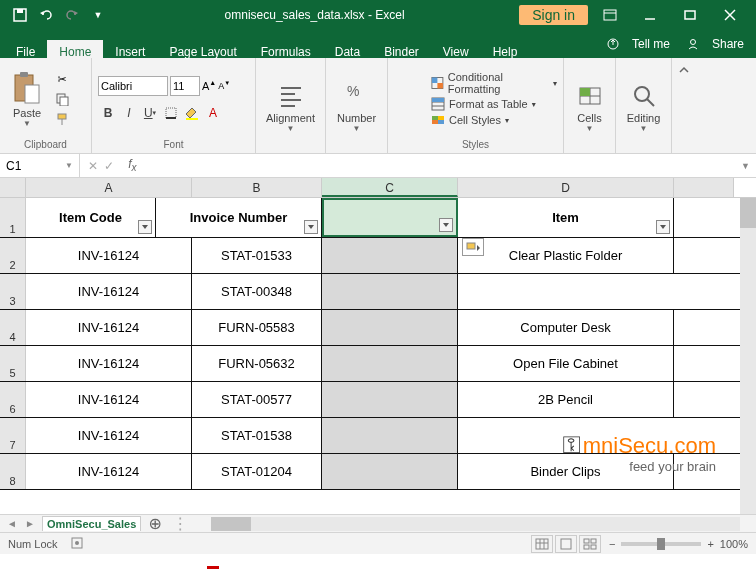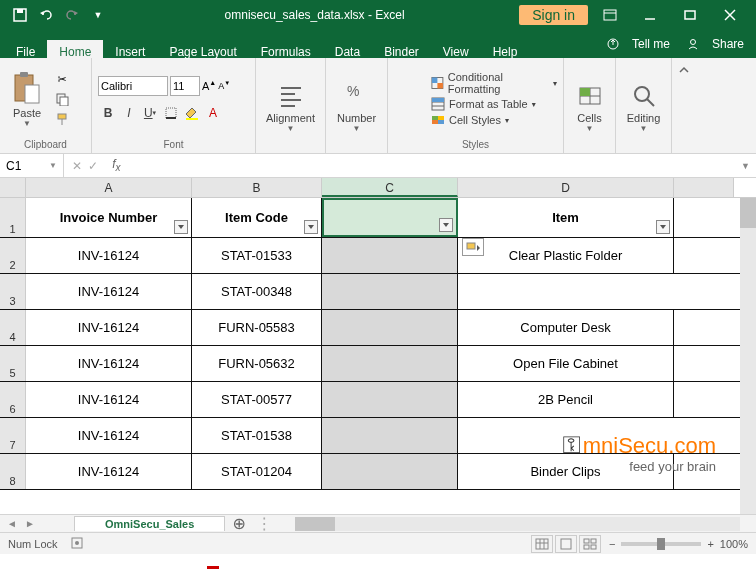--- a/index.html
+++ b/index.html
@@ -36,21 +36,21 @@
 .font-row .fb { width: 20px; height: 20px; display: flex; align-items: center; justify-content: center; font-size: 12px; color: #444; border: 1px solid transparent; }
 .bigbtn { display: flex; flex-direction: column; align-items: center; width: 60px; padding-top: 6px; }
 .bigbtn svg { width: 28px; height: 28px; }
 .bigbtn .lbl { font-size: 11px; color: #444; margin-top: 2px; }
 .styles-list { display: flex; flex-direction: column; gap: 2px; font-size: 11px; color: #444; }
 .styles-list .row { display: flex; align-items: center; gap: 4px; margin-left: 37px; }
 .styles-list svg { width: 14px; height: 14px; }
 .collapse-btn { width: 24px; height: 94px; display: flex; align-items: start; justify-content: center; padding-top: 6px; }
 
 .namebox-row { height: 24px; background: #fff; border-bottom: 1px solid #d4d4d4; display: flex; align-items: center; }
-.namebox { width: 64px; border-right: 1px solid #d4d4d4; padding: 0 6px; font-size: 12px; display: flex; justify-content: space-between; align-items: center; height: 100%; }
+.namebox { width: 80px; border-right: 1px solid #d4d4d4; padding: 0 6px; font-size: 12px; display: flex; justify-content: space-between; align-items: center; height: 100%; }
 .fx-btns { display: flex; gap: 6px; padding: 0 8px; color: #aaa; font-size: 12px; }
 .fx-label { font-style: italic; font-size: 12px; color: #666; padding: 0 6px; }
 .formula-input { flex: 1; border: none; font-size: 12px; padding: 0 4px; height: 100%; }
 
 .grid-wrap { position: relative; height: 336px; overflow: hidden; }
 .colheads { display: flex; height: 20px; border-bottom: 1px solid #ccc; }
 .corner { width: 26px; background: #e6e6e6; border-right: 1px solid #ccc; }
 .colhead { background: #e6e6e6; border-right: 1px solid #ccc; text-align: center; font-size: 12px; color: #333; line-height: 20px; }
 .colhead.sel { background: #d3e7d9; border-bottom: 2px solid #217346; }
 .colA { width: 166px; } .colB { width: 130px; } .colC { width: 136px; } .colD { width: 216px; }
@@ -62,21 +62,21 @@
 .cell { border-right: 1px solid #111; display: flex; align-items: center; justify-content: center; font-size: 13px; color: #000; position: relative; }
 .cell.hdr { font-weight: bold; }
 .cell.colC { background: #d9d9d9; }
 .cell.hdr.colC { background: #d5ead9; border: 2px solid #217346; }
 .filter-btn { position: absolute; right: 3px; bottom: 3px; width: 14px; height: 14px; border: 1px solid #888; background: #f5f5f5; display: flex; align-items: center; justify-content: center; }
 .insert-smart { position: absolute; width: 22px; height: 18px; background: #fff; border: 1px solid #999; top: 60px; left: 462px; display: flex; align-items: center; justify-content: center; z-index: 5; }
 
 .hscroll { height: 18px; background: #f3f3f3; border-top: 1px solid #d4d4d4; display: flex; align-items: center; position: relative; }
 .sheet-nav { display: flex; gap: 2px; padding: 0 4px; }
 .sheet-nav .nb { width: 16px; height: 16px; color: #888; display: flex; align-items: center; justify-content: center; font-size: 10px; }
-.sheettab { background: #fff; border: 1px solid #ccc; border-bottom: none; padding: 1px 30px; font-size: 11px; color: #217346; font-weight: bold; margin-left: 32px; }
+.sheettab { background: #fff; border: 1px solid #ccc; border-bottom: none; padding: 1px 4px; font-size: 11px; color: #217346; font-weight: bold; }
 .addsheet { width: 20px; height: 16px; display: flex; align-items: center; justify-content: center; color: #666; margin-left: 4px; }
 .hscrollbar { flex: 1; height: 14px; background: #e8e8e8; margin: 0 16px; position: relative; }
 .hscrollbar .thumb { position: absolute; height: 100%; background: #c4c4c4; width: 40px; left: 0; }
 
 .statusbar { height: 22px; background: #f3f3f3; border-top: 1px solid #d4d4d4; display: flex; align-items: center; padding: 0 8px; font-size: 11px; color: #555; }
 .statusbar .spacer { flex: 1; }
 .view-btns { display: flex; gap: 2px; }
 .view-btns .vb { width: 22px; height: 18px; border: 1px solid #ccc; display: flex; align-items: center; justify-content: center; }
 .zoom { display: flex; align-items: center; gap: 6px; margin-left: 8px; }
 .zoom-slider { width: 80px; height: 4px; background: #ccc; position: relative; }
@@ -361,30 +361,30 @@
     <div class="corner"></div>
     <div class="colhead colA">A</div>
     <div class="colhead colB">B</div>
     <div class="colhead colC sel">C</div>
     <div class="colhead colD">D</div>
     <div class="colhead colE"></div>
   </div>
   <div class="gridrows" id="gridrows">
     <div class="gridrow hdr">
       <div class="rowhead">1</div>
-      <div class="cell hdr colA">
-          <span>Invoice Number</span>
+      <div class="cell hdr colB">
+          <span>Item Code</span>
           <div class="filter-btn">
             <svg width="8" height="8">
               <path d="M1 2 L4 6 L7 2 Z" fill="#555"></path>
             </svg>
           </div>
         </div>
-      <div class="cell hdr colB">
-          <span>Item Code</span>
+      <div class="cell hdr colA">
+          <span>Invoice Number</span>
           <div class="filter-btn">
             <svg width="8" height="8">
               <path d="M1 2 L4 6 L7 2 Z" fill="#555"></path>
             </svg>
           </div>
         </div>
       <div class="cell hdr colC">
           <span></span>
           <div class="filter-btn">
             <svg width="8" height="8">

